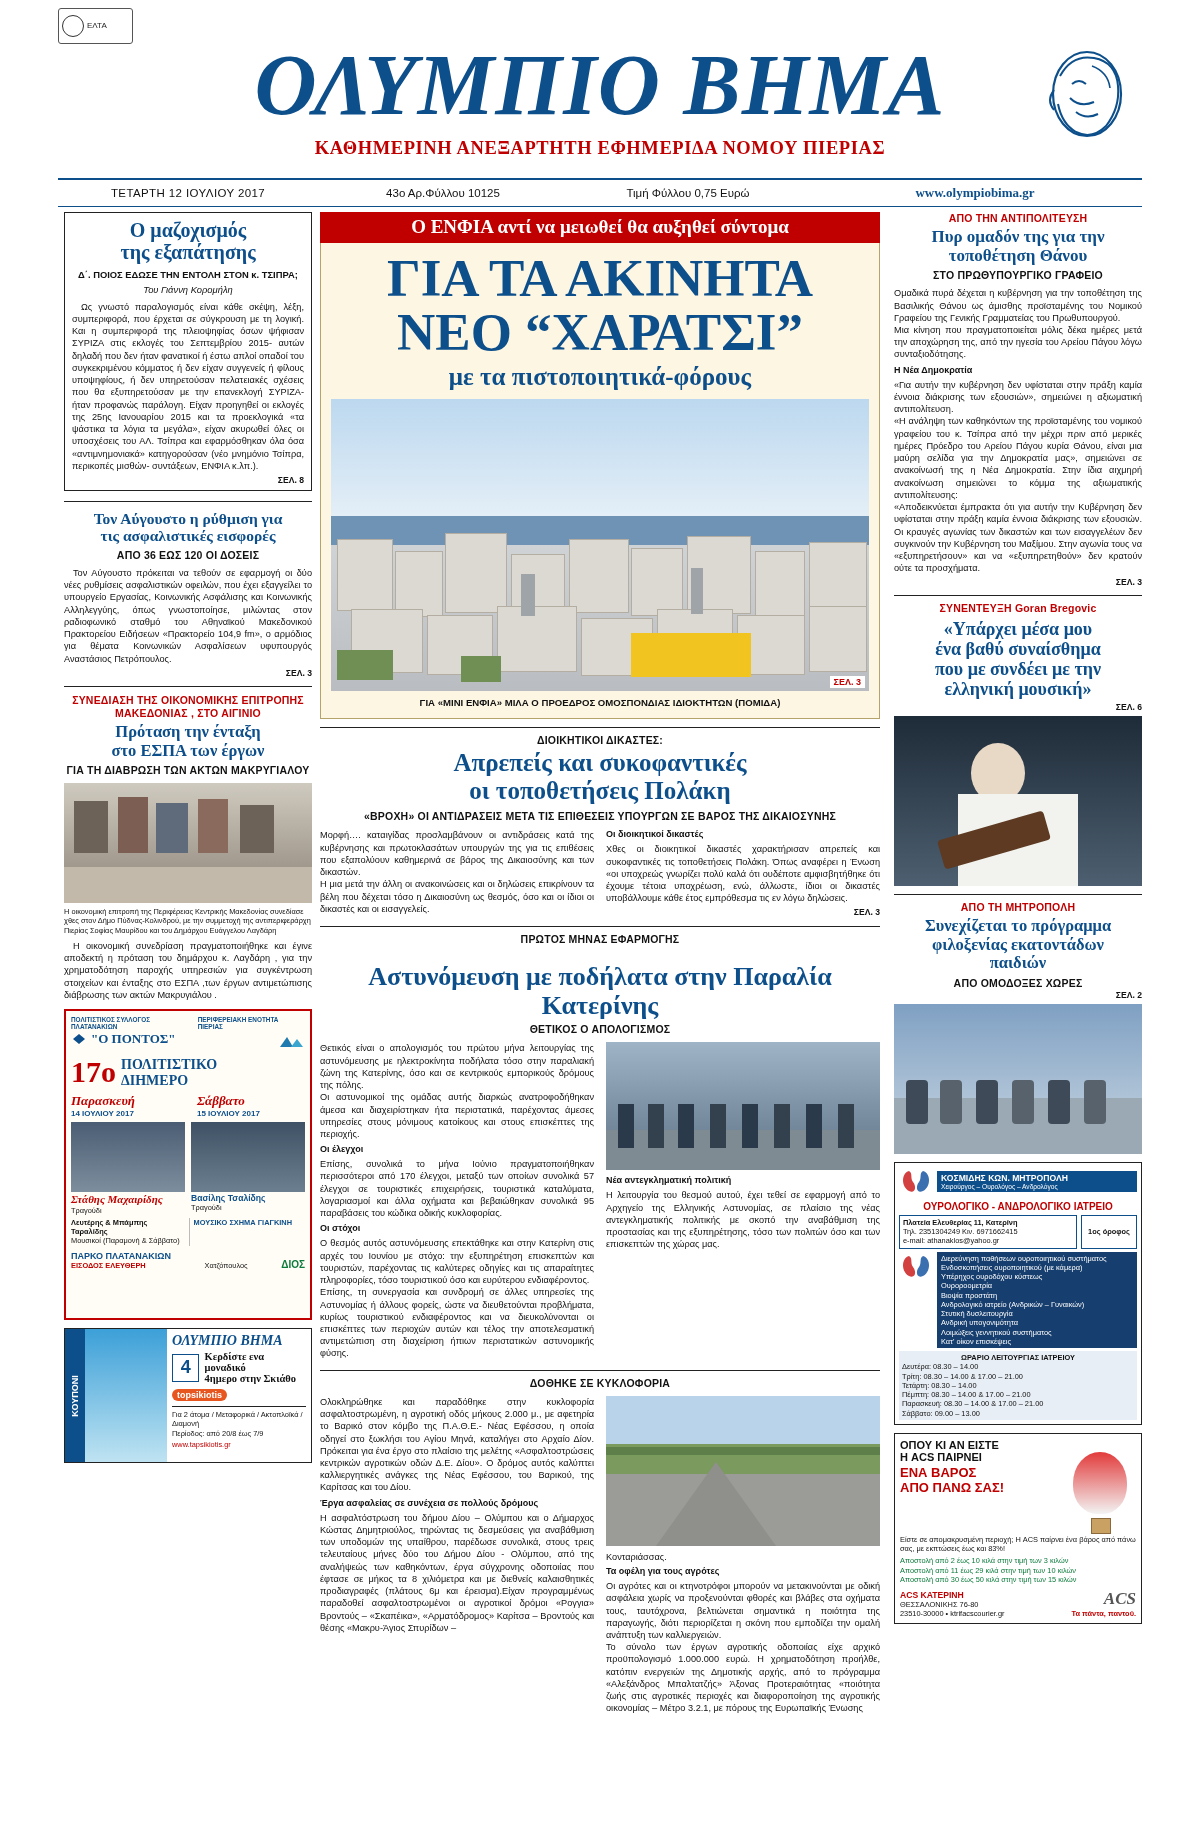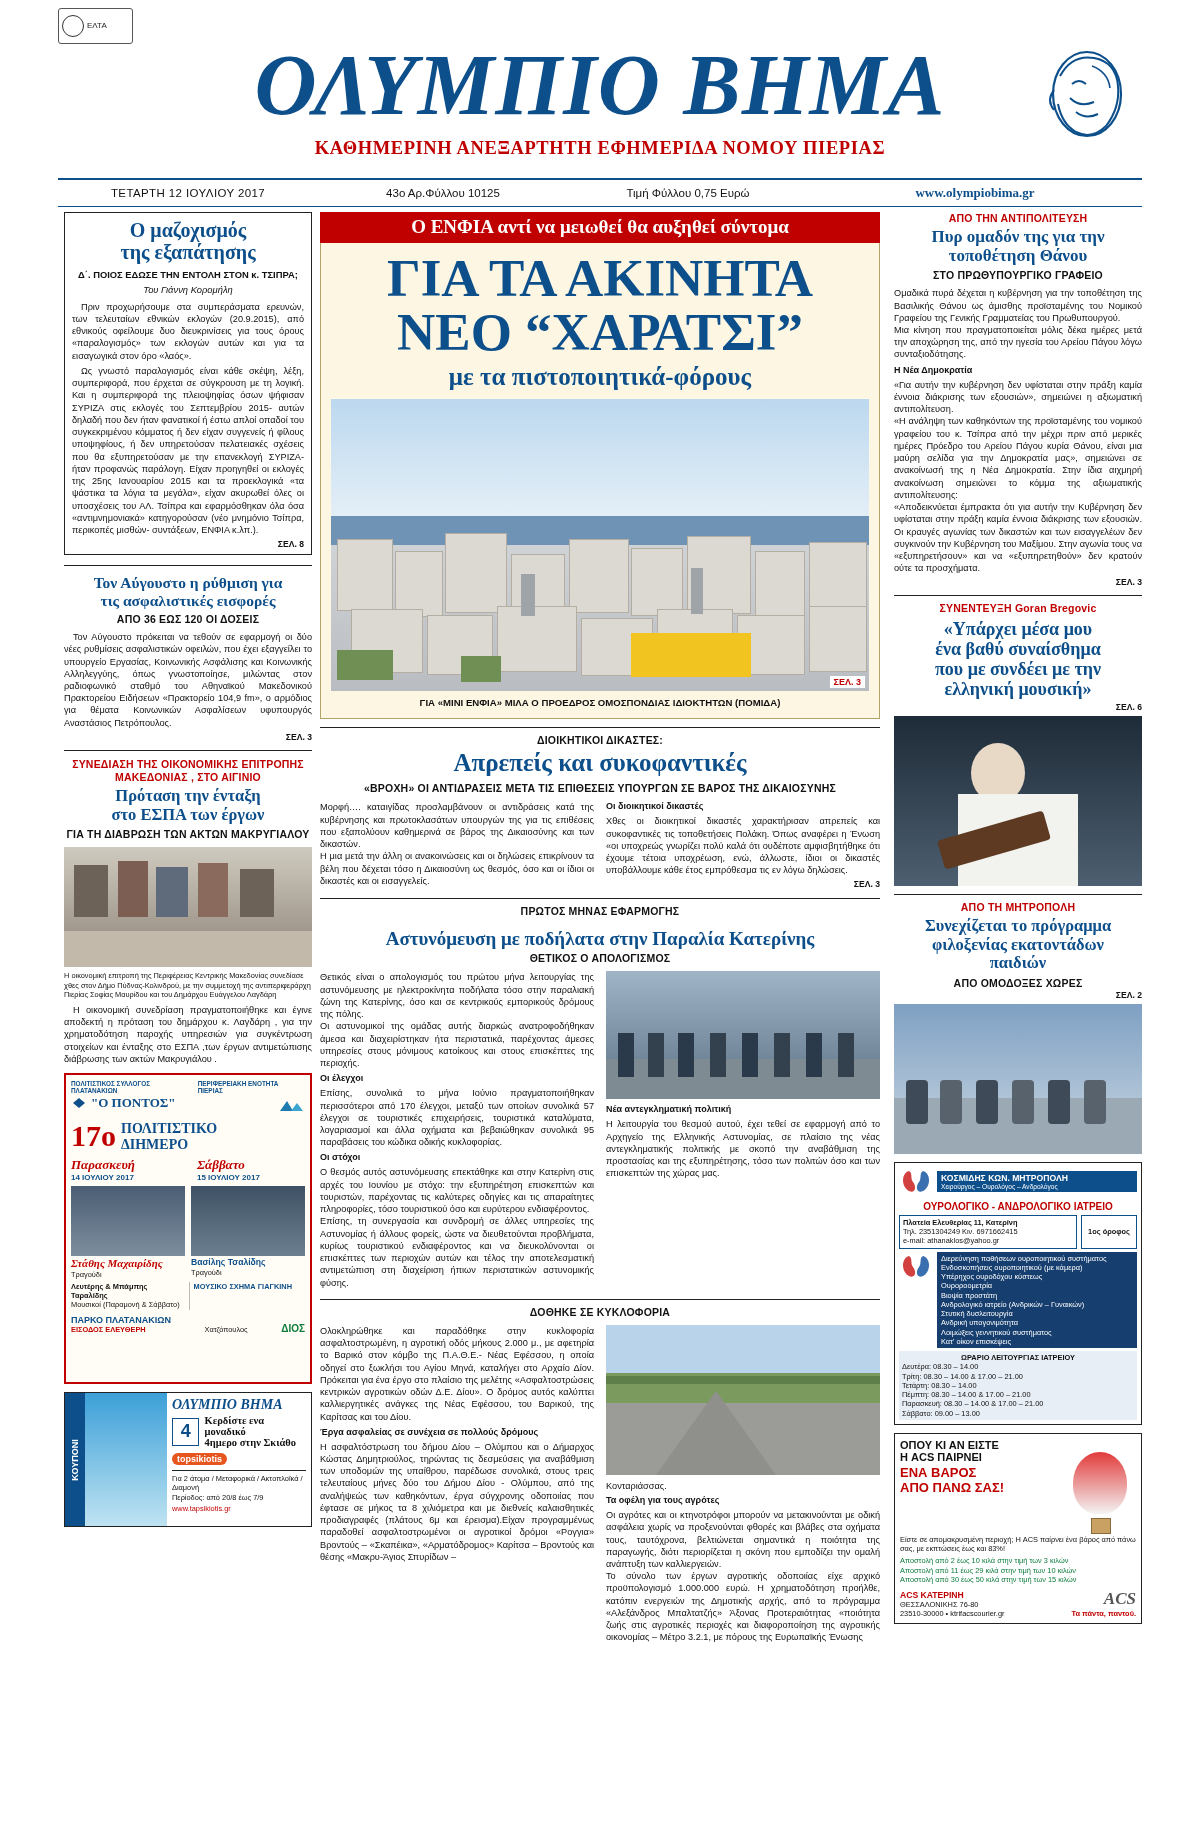--- a/index.html
+++ b/index.html
@@ -98,21 +98,20 @@
   <div id="leftcol" class="col">
 
     <div id="lbox1">
       <div class="hdr-blue" style="font-size:20px;">Ο μαζοχισμός</div>
       <div class="hdr-blue" style="font-size:20px;">της εξαπάτησης</div>
       <div style="height:5px"></div>
       <div class="small-caps">Δ΄. ΠΟΙΟΣ ΕΔΩΣΕ ΤΗΝ ΕΝΤΟΛΗ ΣΤΟΝ κ. ΤΣΙΠΡΑ;</div>
       <div class="byline">Του Γιάννη Κορομήλη</div>
       <div style="height:6px"></div>
       <div class="body-txt">
-        <p>Πριν προχωρήσουμε στα συμπεράσματα ερευνών, των τελευταίων εθνικών εκλογών (20.9.2015), από εθνικούς οφείλουμε δυο διευκρινίσεις για τους όρους «παραλογισμός» των εκλογών αυτών και για τα εισαγωγικά στον όρο «λαός».</p>
         <p>Ως γνωστό παραλογισμός είναι κάθε σκέψη, λέξη, συμπεριφορά, που έρχεται σε σύγκρουση με τη λογική. Και η συμπεριφορά της πλειοψηφίας όσων ψήφισαν ΣΥΡΙΖΑ στις εκλογές του Σεπτεμβρίου 2015- αυτών δηλαδή που δεν ήταν φανατικοί ή έστω απλοί οπαδοί του συγκεκριμένου κόμματος ή δεν είχαν συγγενείς ή φίλους υποψηφίους, ή δεν υπηρετούσαν πελατειακές σχέσεις που θα εξυπηρετούσαν με την επανεκλογή ΣΥΡΙΖΑ- ήταν προφανώς παράλογη. Είχαν προηγηθεί οι εκλογές της 25ης Ιανουαρίου 2015 και τα προεκλογικά «τα ψάστικα τα λόγια τα μεγάλα», είχαν ακυρωθεί όλες οι υποσχέσεις του ΑΛ. Τσίπρα και εφαρμόσθηκαν όλα όσα «αντιμνημονιακά» κατηγορούσαν (νέο μνημόνιο Τσίπρα, περικοπές μισθών- συντάξεων, ΕΝΦΙΑ κ.λπ.).</p>
       </div>
       <div class="sel">ΣΕΛ. 8</div>
     </div>
 
     <div class="hr" style="margin:10px 0 8px 0;"></div>
 
     <div>
       <div class="hdr-blue" style="font-size:15.5px;">Τον Αύγουστο η ρύθμιση για</div>
       <div class="hdr-blue" style="font-size:15.5px;">τις ασφαλιστικές εισφορές</div>
@@ -268,39 +267,40 @@
         <div style="position:absolute;right:4px;bottom:3px;background:#fff;color:#c00000;font-size:9px;font-weight:bold;padding:1px 4px;">ΣΕΛ. 3</div>
       </div>
       <div id="maincap">ΓΙΑ «ΜΙΝΙ ΕΝΦΙΑ» ΜΙΛΑ Ο ΠΡΟΕΔΡΟΣ ΟΜΟΣΠΟΝΔΙΑΣ ΙΔΙΟΚΤΗΤΩΝ (ΠΟΜΙΔΑ)</div>
     </div>
 
     <div class="hr" style="margin:8px 0 6px;"></div>
 
     <div>
       <div class="kicker">ΔΙΟΙΚΗΤΙΚΟΙ ΔΙΚΑΣΤΕΣ:</div>
       <div class="hdr-blue" style="font-size:25px;margin-top:2px;">Απρεπείς και συκοφαντικές</div>
+      <div class="hdr-blue" style="font-size:25px;">οι τοποθετήσεις Πολάκη</div>
       <div class="kicker" style="margin-top:5px;">«ΒΡΟΧΗ» ΟΙ ΑΝΤΙΔΡΑΣΕΙΣ ΜΕΤΑ ΤΙΣ ΕΠΙΘΕΣΕΙΣ ΥΠΟΥΡΓΩΝ ΣΕ ΒΑΡΟΣ ΤΗΣ ΔΙΚΑΙΟΣΥΝΗΣ</div>
       <div style="display:flex;gap:12px;margin-top:6px;">
         <div style="flex:1;" class="body-txt">
           <p style="white-space:pre-line;text-indent:0;">Μορφή…. καταιγίδας προσλαμβάνουν οι αντιδράσεις κατά της κυβέρνησης και πρωτοκλασάτων υπουργών της για τις επιθέσεις που εξαπολύουν καθημερινά σε βάρος της Δικαιοσύνης και των δικαστών.
 Η μια μετά την άλλη οι ανακοινώσεις και οι δηλώσεις επικρίνουν τα βέλη που δέχεται τόσο η Δικαιοσύνη ως θεσμός, όσο και οι ίδιοι οι δικαστές και οι εισαγγελείς.</p>
         </div>
         <div style="flex:1;" class="body-txt">
           <div style="font-size:9px;font-weight:bold;margin-bottom:2px;">Οι διοικητικοί δικαστές</div>
           <p style="white-space:pre-line;text-indent:0;">Χθες οι διοικητικοί δικαστές χαρακτήρισαν απρεπείς και συκοφαντικές τις τοποθετήσεις Πολάκη. Όπως αναφέρει η Ένωση «οι υποχρεώς γνωρίζει πολύ καλά ότι ουδέποτε αμφισβητήθηκε ότι έχουμε τέτοια υποχρέωση, ενώ, άλλωστε, ίδιοι οι δικαστές υποβάλλουμε κάθε έτος εμπρόθεσμα τις εν λόγω δηλώσεις.</p>
           <div class="sel">ΣΕΛ. 3</div>
         </div>
       </div>
     </div>
 
     <div class="hr" style="margin:7px 0 6px;"></div>
 
     <div>
       <div class="kicker">ΠΡΩΤΟΣ ΜΗΝΑΣ ΕΦΑΡΜΟΓΗΣ</div>
-      <div class="hdr-blue" style="font-size:19px;margin-top:10px;">Αστυνόμευση με ποδήλατα στην Παραλία Κατερίνης</div>
+      <div class="hdr-blue" style="font-size:26px;margin-top:16px;">Αστυνόμευση με ποδήλατα στην Παραλία Κατερίνης</div>
       <div class="kicker" style="margin-top:3px;">ΘΕΤΙΚΟΣ Ο ΑΠΟΛΟΓΙΣΜΟΣ</div>
       <div style="display:flex;gap:12px;margin-top:6px;">
         <div style="flex:1;" class="body-txt">
           <p style="white-space:pre-line;text-indent:0;">Θετικός είναι ο απολογισμός του πρώτου μήνα λειτουργίας της αστυνόμευσης με ηλεκτροκίνητα ποδήλατα τόσο στην παραλιακή ζώνη της Κατερίνης, όσο και σε κεντρικούς εμπορικούς δρόμους της πόλης.
 Οι αστυνομικοί της ομάδας αυτής διαρκώς ανατροφοδήθηκαν άμεσα και διαχειρίστηκαν ήτα περιστατικά, παρέχοντας άμεσες υπηρεσίες στους μόνιμους κατοίκους και στους επισκέπτες της περιοχής.</p>
           <div style="font-size:9px;font-weight:bold;margin:4px 0 2px;">Οι έλεγχοι</div>
           <p style="text-indent:0;">Επίσης, συνολικά το μήνα Ιούνιο πραγματοποιήθηκαν περισσότεροι από 170 έλεγχοι, μεταξύ των οποίων συνολικά 57 έλεγχοι σε τουριστικές επιχειρήσεις, τουριστικά καταλύματα, λογαριασμοί και άλλα οχήματα και βεβαιώθηκαν συνολικά 95 παραβάσεις του κώδικα οδικής κυκλοφορίας.</p>
           <div style="font-size:9px;font-weight:bold;margin:4px 0 2px;">Οι στόχοι</div>
           <p style="white-space:pre-line;text-indent:0;">Ο θεσμός αυτός αστυνόμευσης επεκτάθηκε και στην Κατερίνη στις αρχές του Ιουνίου με στόχο: την εξυπηρέτηση επισκεπτών και τουριστών, παρέχοντας τις καλύτερες οδηγίες και τις απαραίτητες πληροφορίες, τόσο τουριστικού όσο και ευρύτερου ενδιαφέροντος.
 Επίσης, τη συνεργασία και συνδρομή σε άλλες υπηρεσίες της Αστυνομίας ή άλλους φορείς, ώστε να διευθετούνται προβλήματα, κυρίως τουριστικού ενδιαφέροντος και να διευκολύνονται οι επισκέπτες των περιοχών αυτών και τέλος την αποτελεσματική αντιμετώπιση στη διαχείριση ήπιων περιστατικών αστυνομικής φύσης.</p>

